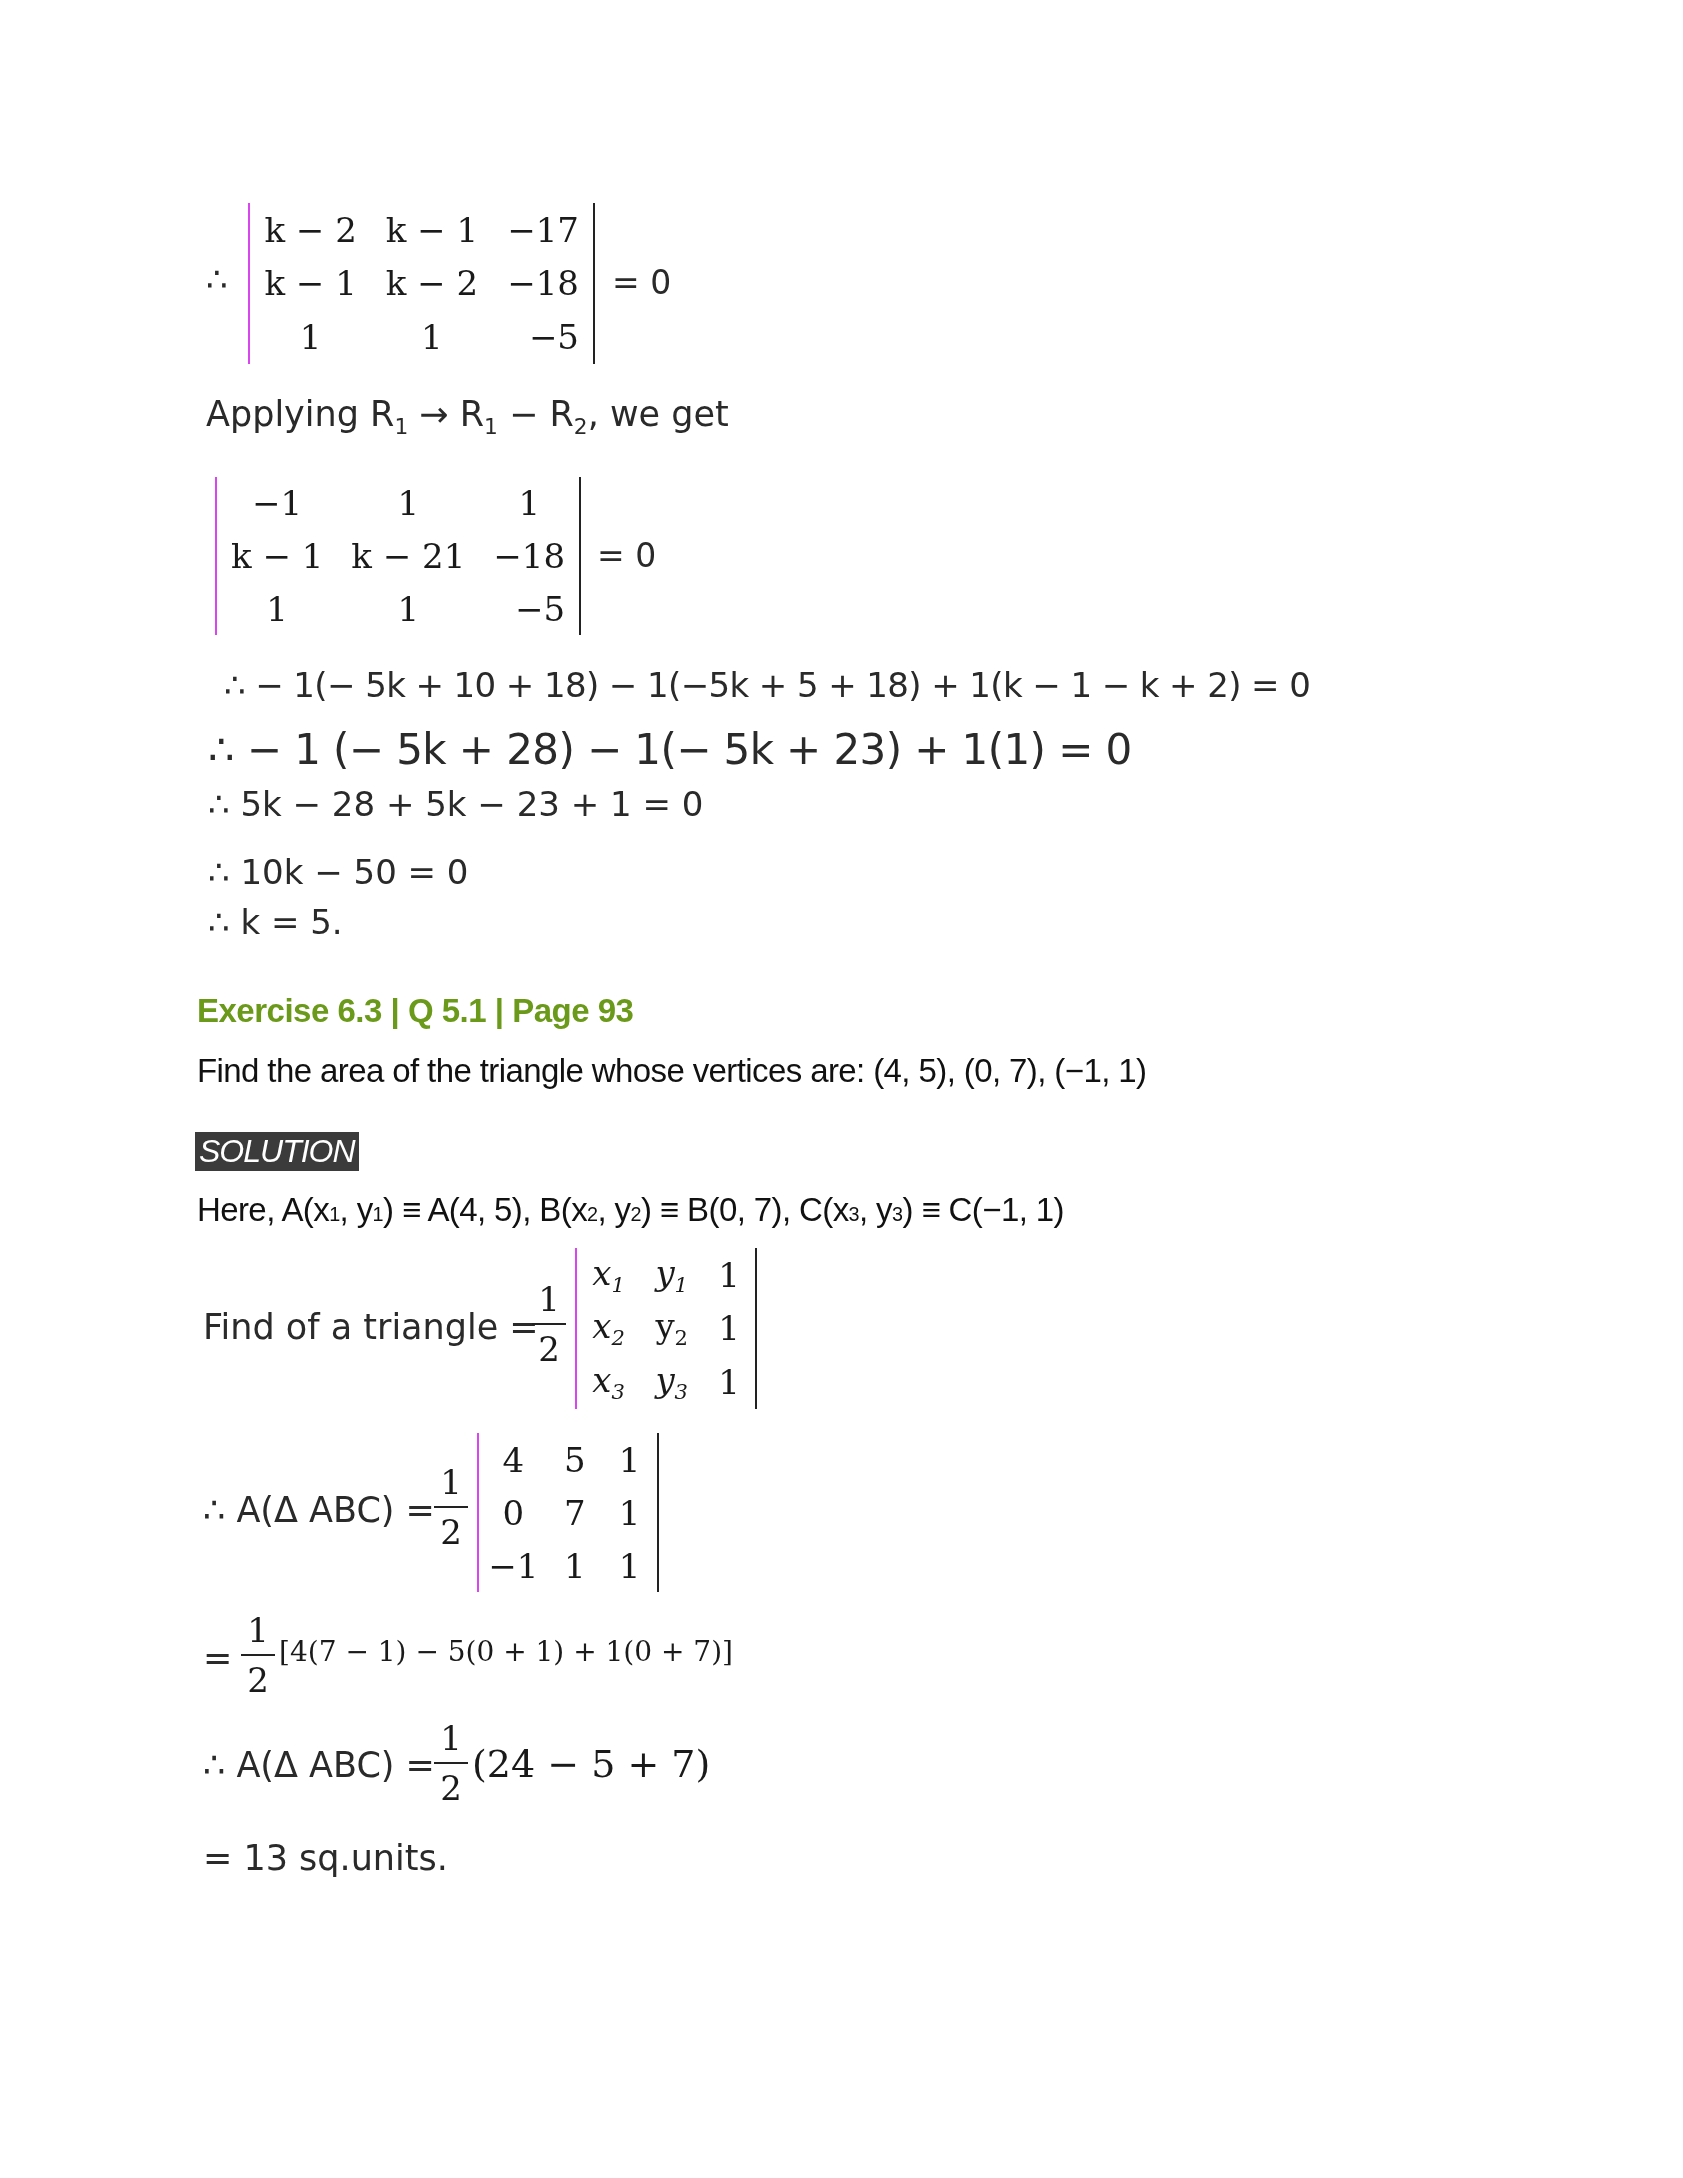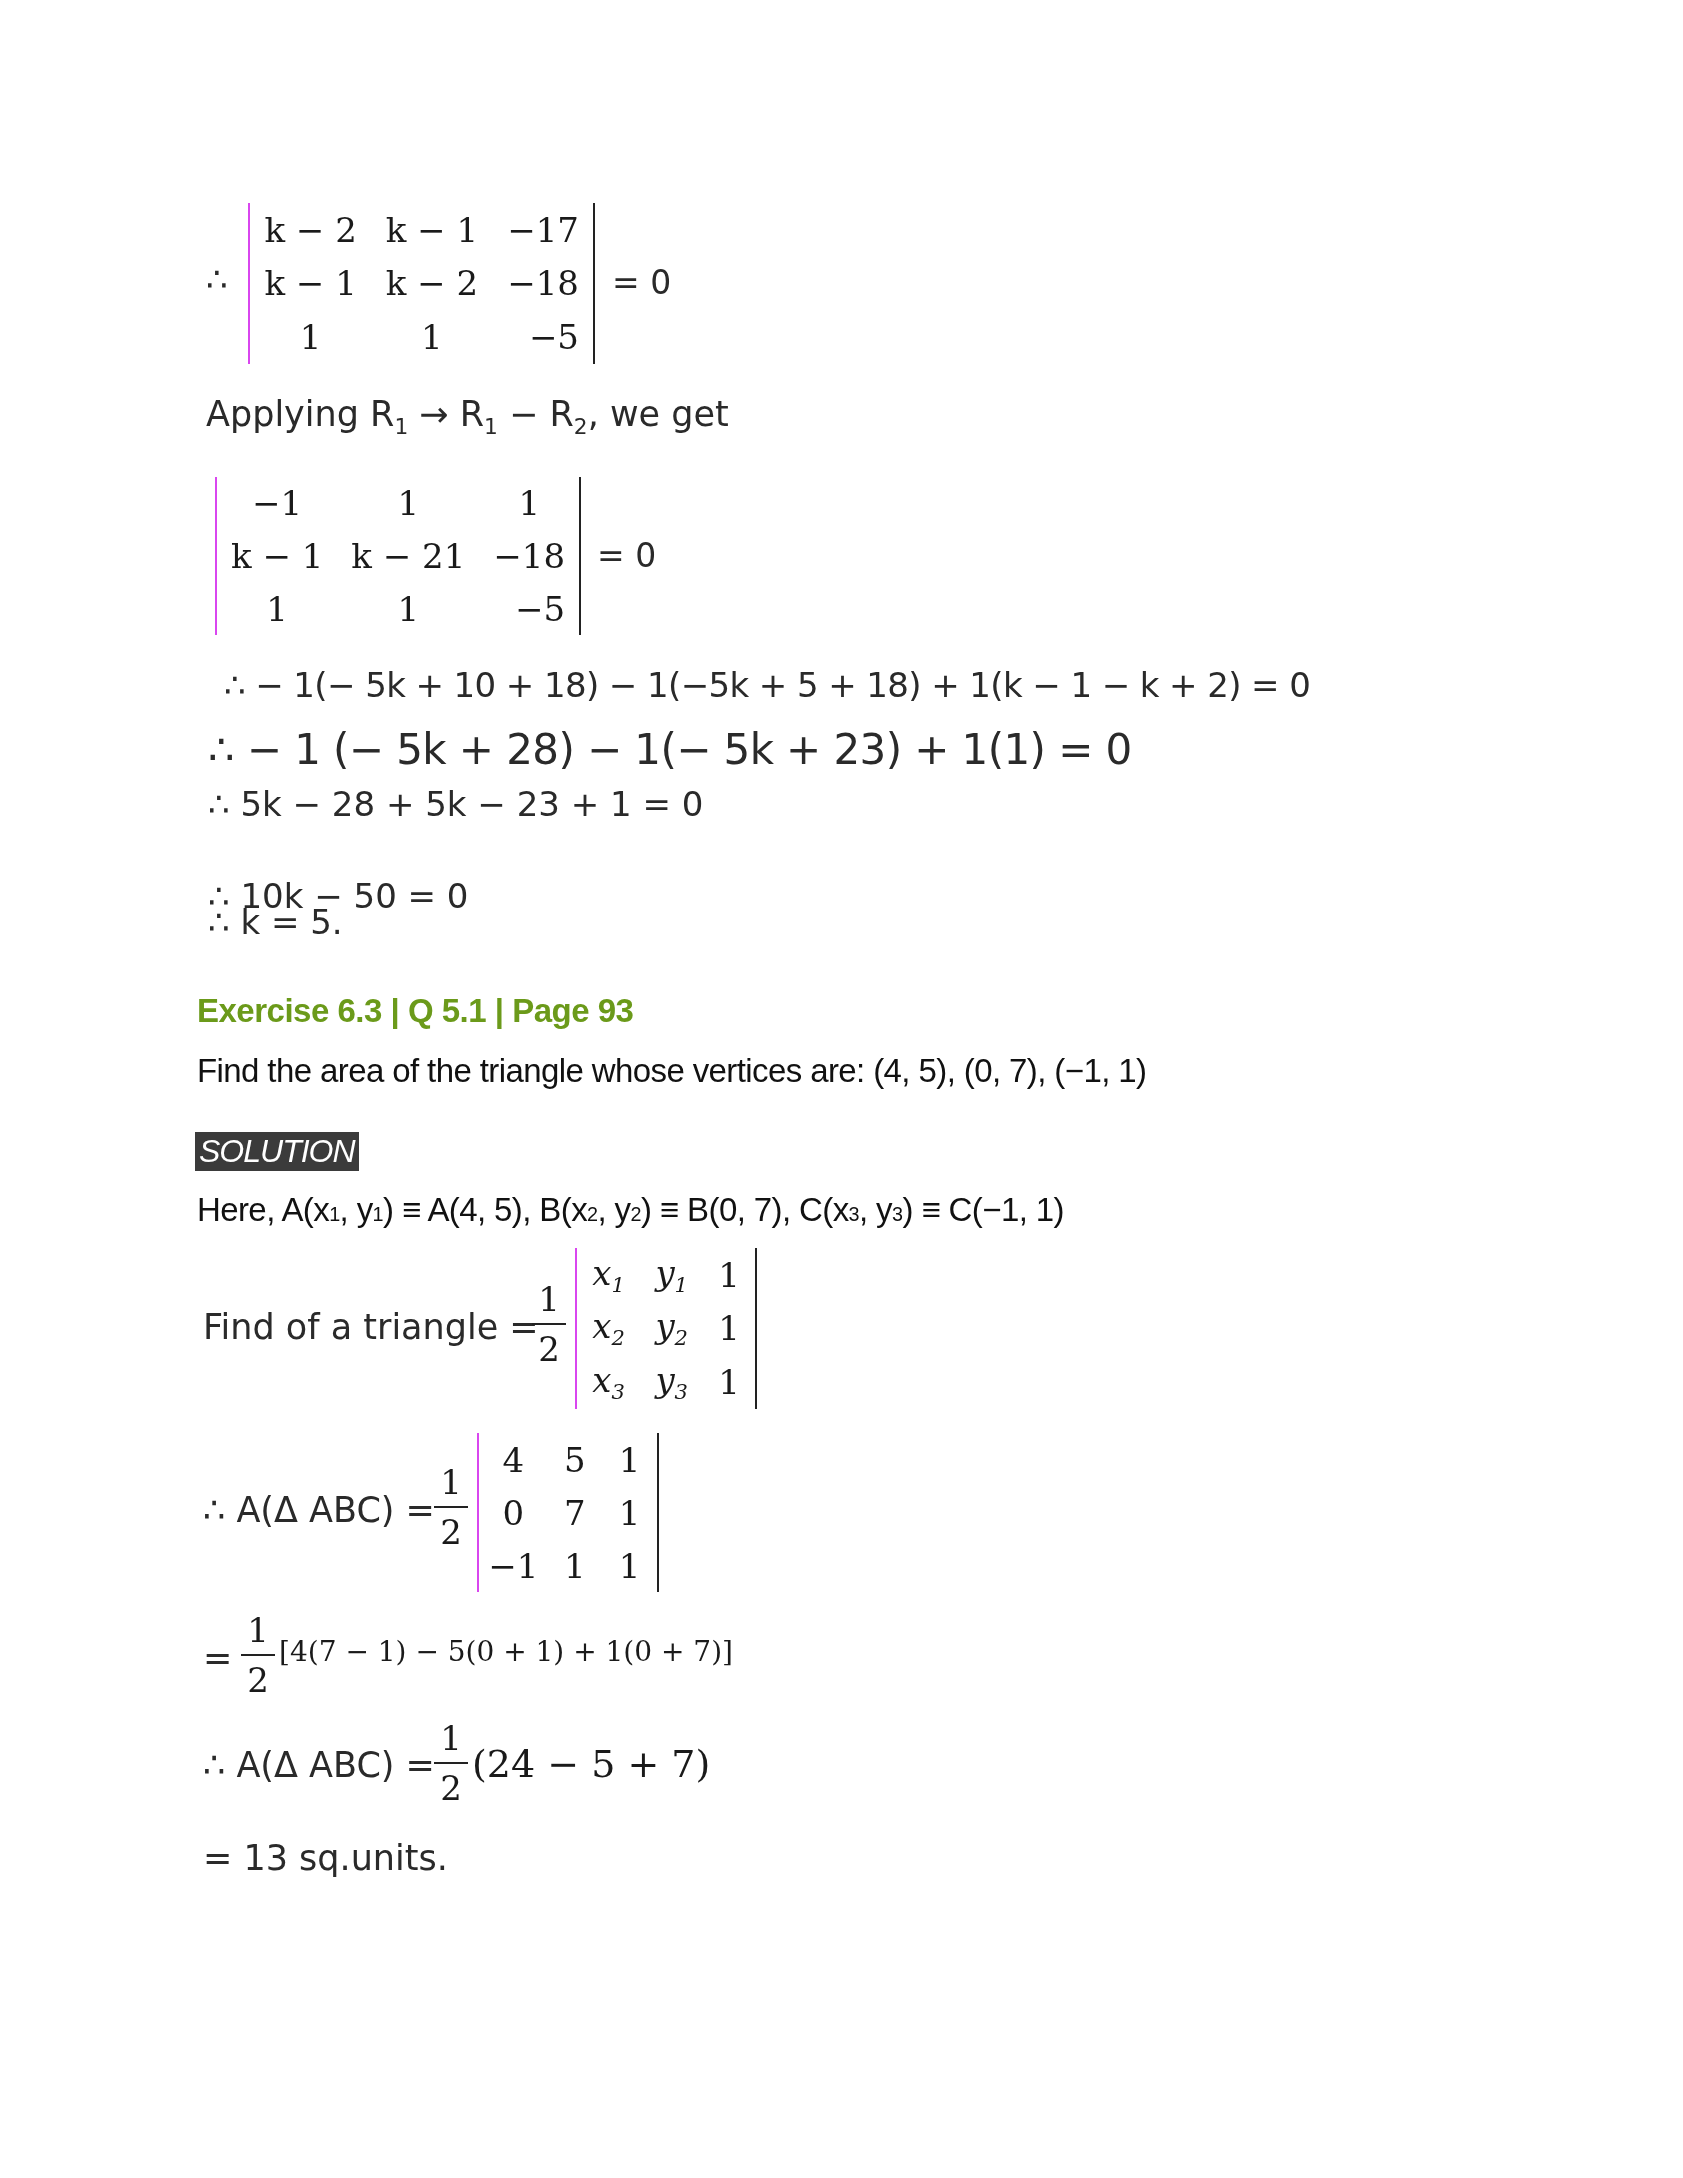--- a/index.html
+++ b/index.html
@@ -70,21 +70,21 @@
           <td style="text-align:right;">−5</td>
         </tr>
   </tbody>
     </table>
 </div>
 <span class="abs sans" style="left:597px; top:536px; font-size:33px;">= 0</span>
 
 <div class="line" style="left:224px; top:665px; font-size:34px; letter-spacing:-0.6px;">∴ − 1(− 5k + 10 + 18) − 1(−5k + 5 + 18) + 1(k − 1 − k + 2) = 0</div>
 <div class="line" style="left:208px; top:725px; font-size:42px; letter-spacing:-0.6px;">∴ − 1 (− 5k + 28) − 1(− 5k + 23) + 1(1) = 0</div>
 <div class="line" style="left:208px; top:784px;">∴ 5k − 28 + 5k − 23 + 1 = 0</div>
-<div class="line" style="left:208px; top:876px;">∴ 10k − 50 = 0</div>
+<div class="line" style="left:208px; top:852px;">∴ 10k − 50 = 0</div>
 <div class="line" style="left:208px; top:902px;">∴ k = 5.</div>
 
 <div class="heading" style="left:197px; top:992px;">Exercise 6.3 | Q 5.1 | Page 93</div>
 
 <div class="abs arial" style="left:197px; top:1052px; font-size:33px; white-space:nowrap; letter-spacing:-0.6px;">Find the area of the triangle whose vertices are: (4, 5), (0, 7), (−1, 1)</div>
 
 <div class="badge" style="left:195px; top:1132px; height:39px; line-height:39px;">SOLUTION</div>
 
 <div class="abs arial" style="left:197px; top:1191px; font-size:33px; white-space:nowrap; letter-spacing:-0.6px;">
   <span>Here, A(x</span><span style="font-size:0.6em;">1</span><span>, y</span><span style="font-size:0.6em;">1</span><span>) ≡ A(4, 5), B(x</span><span style="font-size:0.6em;">2</span><span>, y</span><span style="font-size:0.6em;">2</span><span>) ≡ B(0, 7), C(x</span><span style="font-size:0.6em;">3</span><span>, y</span><span style="font-size:0.6em;">3</span><span>) ≡ C(−1, 1)</span>
@@ -99,21 +99,21 @@
 <div class="det" style="left:575px; top:1248px; width:178px; height:161px;">
   <table style="width:100%;">
     <tbody>
         <tr>
           <td style="font-style:italic;"><span>x</span><sub>1</sub></td>
           <td style="font-style:italic;"><span>y</span><sub>1</sub></td>
           <td>1</td>
         </tr>
     <tr>
           <td style="font-style:italic;"><span>x</span><sub>2</sub></td>
-          <td style="font-style:italic;"><span>y</span><sub>2</sub></td>
+          <td style=""><span>y</span><sub>2</sub></td>
           <td>1</td>
         </tr>
     <tr>
           <td style="font-style:italic;"><span>x</span><sub>3</sub></td>
           <td style="font-style:italic;"><span>y</span><sub>3</sub></td>
           <td>1</td>
         </tr>
   </tbody>
     </table>
 </div>

